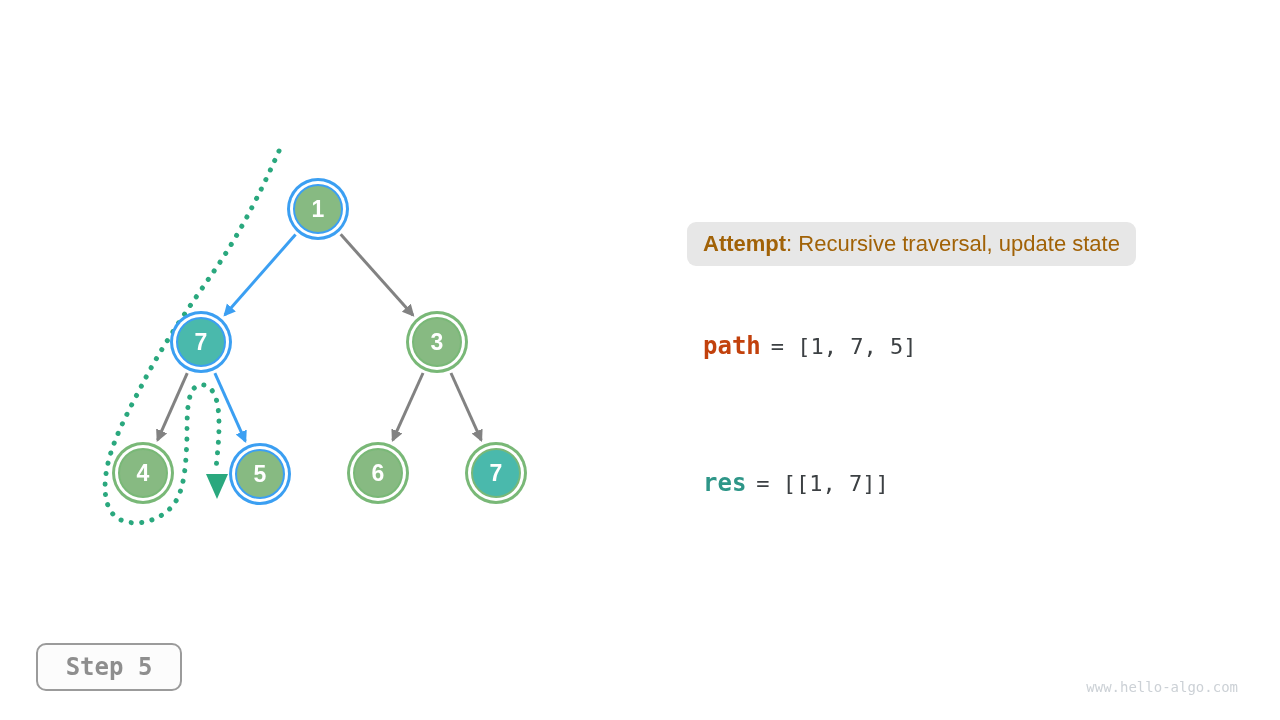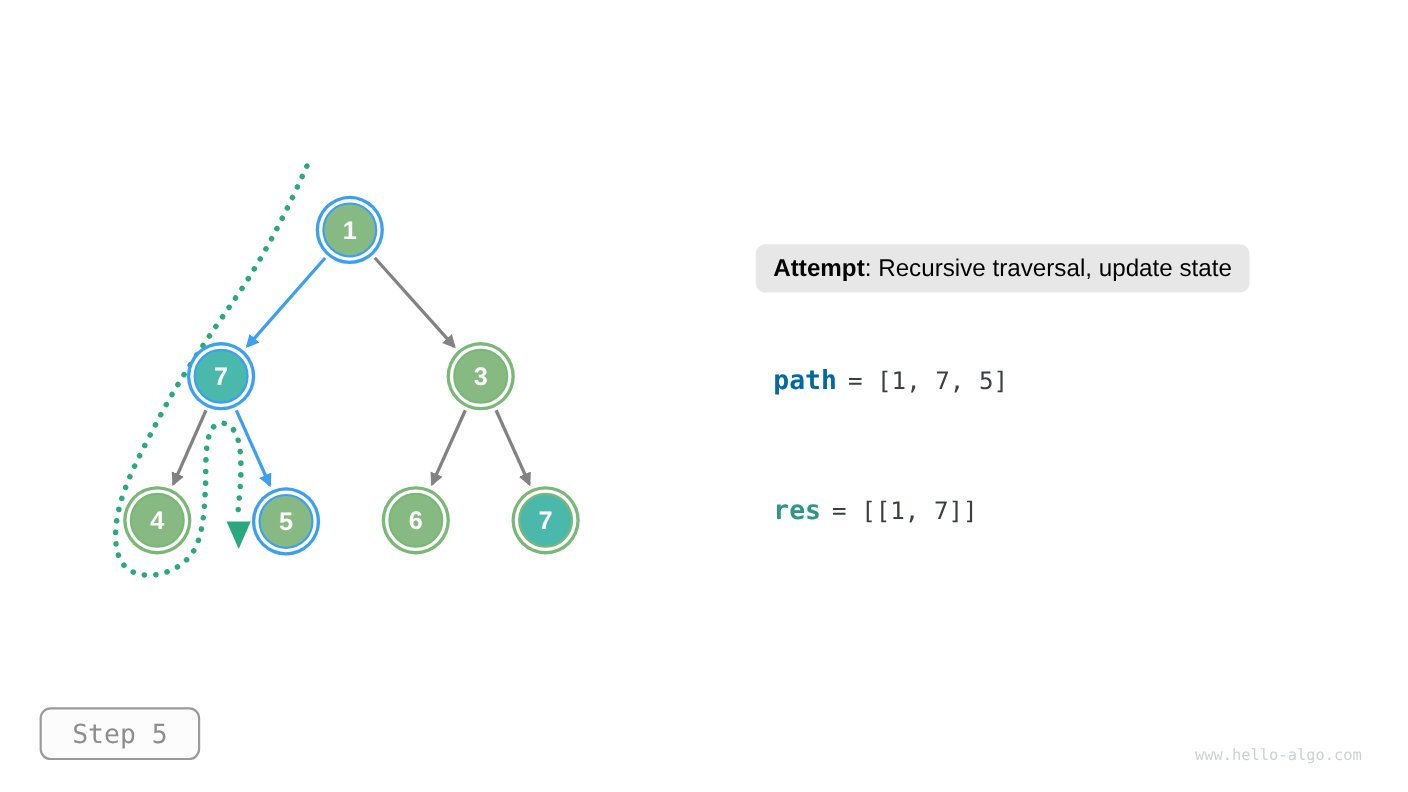--- a/index.html
+++ b/index.html
@@ -28,21 +28,21 @@
   }
 
   .callout {
     position: absolute;
     left: 687px; top: 222px;
     height: 44px;
     border-radius: 9px;
     display: flex; align-items: center;
     padding: 0 16px;
     font-size: 22px;
-    color: #000000;
+    color: #a16207;
     white-space: nowrap;
   }
   .plain-line {
     position: absolute;
     left: 703px;
     font-size: 22px;
     color: #3d4043;
     white-space: nowrap;
   }
   .bold-label { font-weight: bold; }
@@ -61,21 +61,21 @@
   .step-box {
     position: absolute;
     left: 36px; top: 643px;
     width: 146px; height: 48px;
     box-sizing: border-box;
     border: 2px solid #9b9b9b;
     border-radius: 10px;
     background: #fcfcfc;
     display: flex; align-items: center; justify-content: center;
     font-family: "DejaVu Sans Mono", monospace;
-    font-weight: normal;
+    font-weight: bold;
     font-size: 24px;
     color: #8e8e8e;
   }
 
   .watermark {
     position: absolute;
     right: 42px; top: 679px;
     font-family: "DejaVu Sans Mono", monospace;
     font-size: 14px;
     color: #ccd1d6;
@@ -115,24 +115,24 @@
       <div class="tree-node" style="left: 353px; top: 448px; background: rgb(135, 186, 130); border-color: rgb(121, 184, 119); box-shadow: rgb(255, 255, 255) 0px 0px 0px 3px, rgb(121, 184, 119) 0px 0px 0px 6px;">6</div>
       <div class="tree-node" style="left: 471px; top: 448px; background: rgb(74, 185, 172); border-color: rgb(121, 184, 119); box-shadow: rgb(255, 255, 255) 0px 0px 0px 3px, rgb(121, 184, 119) 0px 0px 0px 6px;">7</div>
     </div>
 
   <div class="callout" style="background: rgb(231, 231, 231);">
     <span><span class="bold-label">Attempt</span><span>: Recursive traversal, update state</span></span>
   </div>
 
 
   <div class="code-line" style="top: 332px;">
-    <span class="code-var" id="path-var" style="color: #0369a1;">path</span><span class="code-value">= [1, 7, 5]</span>
+    <span class="code-var" id="path-var" style="color: #c2410c;">path</span><span class="code-value">= [1, 7, 5]</span>
   </div>
 
-  <div class="code-line" style="top: 450px;">
+  <div class="code-line" style="top: 469px;">
     <span class="code-var" id="res-var" style="color: rgb(46, 150, 136);">res</span><span class="code-value">= [[1, 7]]</span>
   </div>
 
   <div class="step-box">
     <span>Step 5</span>
   </div>
 
   <div class="watermark">www.hello-algo.com</div>
 
 </div>

